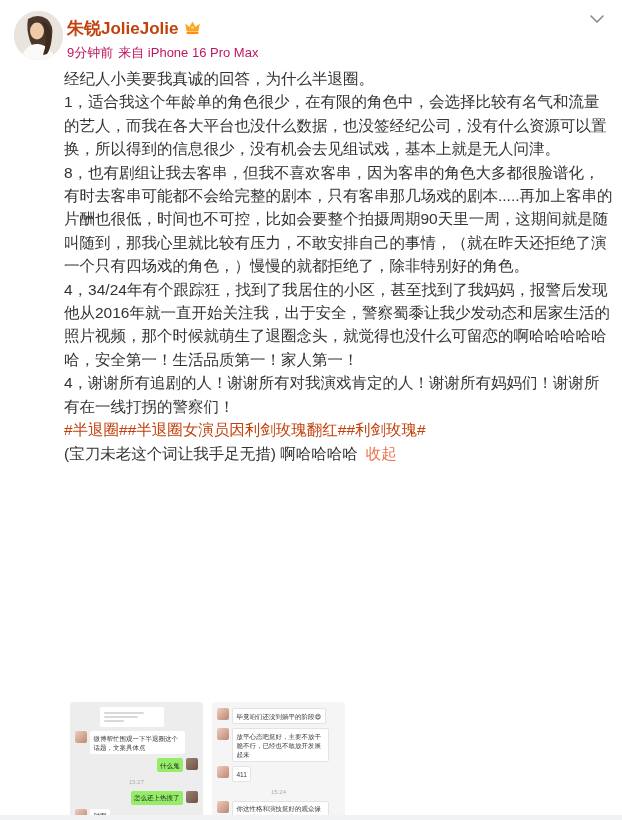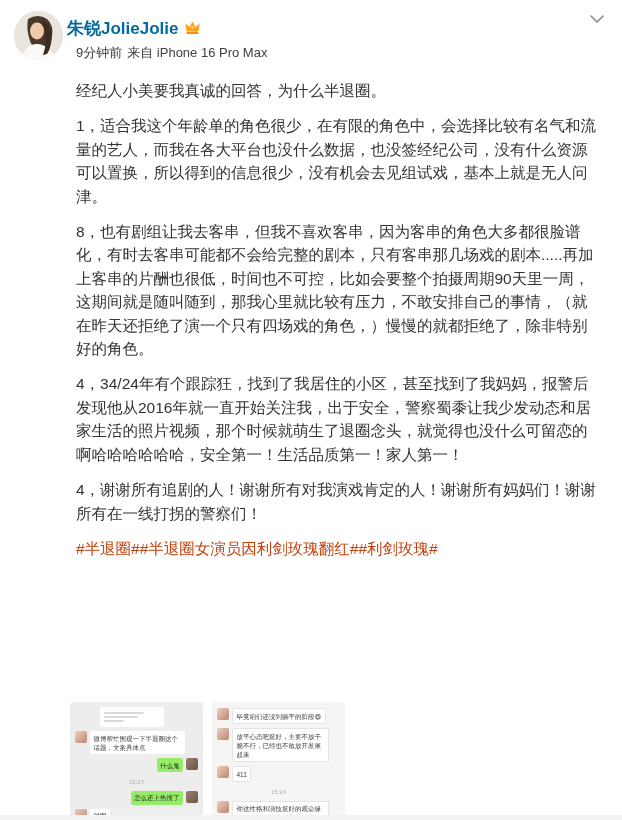--- a/index.html
+++ b/index.html
@@ -16,32 +16,32 @@
     overflow:hidden;background:#e9e4de;cursor:pointer;
   }
   .avatar svg{display:block;}
   .v-badge{
     position:absolute;left:45px;top:43px;width:17px;height:17px;border-radius:50%;
     background:linear-gradient(180deg,#ffd23e 0%,#ff9500 100%);
     border:1.5px solid #fff;box-sizing:border-box;
     color:#fff;font-size:9px;font-weight:bold;text-align:center;line-height:14px;
   }
   .name-row{position:absolute;left:67px;top:17px;display:flex;align-items:center;gap:6px;}
-  .username{font-size:17px;font-weight:bold;color:#0369a1;cursor:pointer;}
+  .username{font-size:17px;font-weight:bold;color:#c2410c;cursor:pointer;}
   .crown{display:inline-block;margin-top:2px;}
-  .meta{position:absolute;left:76px;top:44px;font-size:13px;color:#404040;text-align:right;}
+  .meta{position:absolute;left:67px;top:44px;font-size:13px;color:#be185d;text-align:right;}
   .meta .src{margin-left:5px;}
   .chevron{position:absolute;right:14px;top:8px;width:22px;height:22px;cursor:pointer;}
   
   .content{
     padding:3px 8px 0 64px;width:550px;box-sizing:content-box;
     font-size:15.5px;line-height:23.4px;color:#333;
     word-break:break-all;
   }
-  .content p{margin:12px;padding:0;}
+  .content p{margin:0;padding:0;}
   .hashtags{color:#c2410c;cursor:pointer;}
   .closing .collapse{color:#eb7350;margin-left:8px;cursor:pointer;}
   
   .images-row{
     position:absolute;left:70px;top:702px;display:flex;gap:9px;
   }
   .chat{
     width:133px;height:150px;border-radius:4px;overflow:hidden;
     background:#ededed;cursor:pointer;position:relative;
     font-size:6.5px;line-height:1.4;color:#3a3a3a;
@@ -103,20 +103,23 @@
   </div>
 </div>
 
 <div class="content">
   <p>经纪人小美要我真诚的回答，为什么半退圈。</p>
   <p>1，适合我这个年龄单的角色很少，在有限的角色中，会选择比较有名气和流量的艺人，而我在各大平台也没什么数据，也没签经纪公司，没有什么资源可以置换，所以得到的信息很少，没有机会去见组试戏，基本上就是无人问津。</p>
   <p>8，也有剧组让我去客串，但我不喜欢客串，因为客串的角色大多都很脸谱化，有时去客串可能都不会给完整的剧本，只有客串那几场戏的剧本.....再加上客串的片酬也很低，时间也不可控，比如会要整个拍摄周期90天里一周，这期间就是随叫随到，那我心里就比较有压力，不敢安排自己的事情，（就在昨天还拒绝了演一个只有四场戏的角色，）慢慢的就都拒绝了，除非特别好的角色。</p>
   <p>4，34/24年有个跟踪狂，找到了我居住的小区，甚至找到了我妈妈，报警后发现他从2016年就一直开始关注我，出于安全，警察蜀黍让我少发动态和居家生活的照片视频，那个时候就萌生了退圈念头，就觉得也没什么可留恋的啊哈哈哈哈哈哈，安全第一！生活品质第一！家人第一！</p>
   <p>4，谢谢所有追剧的人！谢谢所有对我演戏肯定的人！谢谢所有妈妈们！谢谢所有在一线打拐的警察们！</p>
   <p class="hashtags">#半退圈##半退圈女演员因利剑玫瑰翻红##利剑玫瑰#</p>
+  <p class="closing">
+    <span>(宝刀未老这个词让我手足无措) 啊哈哈哈哈</span><span class="collapse">收起</span>
+  </p>
 </div>
 
 <div class="images-row">
 
   <div class="chat">
     <div class="note-card">
       <div class="note-line" style="width:40px"></div>
       <div class="note-line" style="width:34px"></div>
       <div class="note-line" style="width:20px"></div>
     </div>

